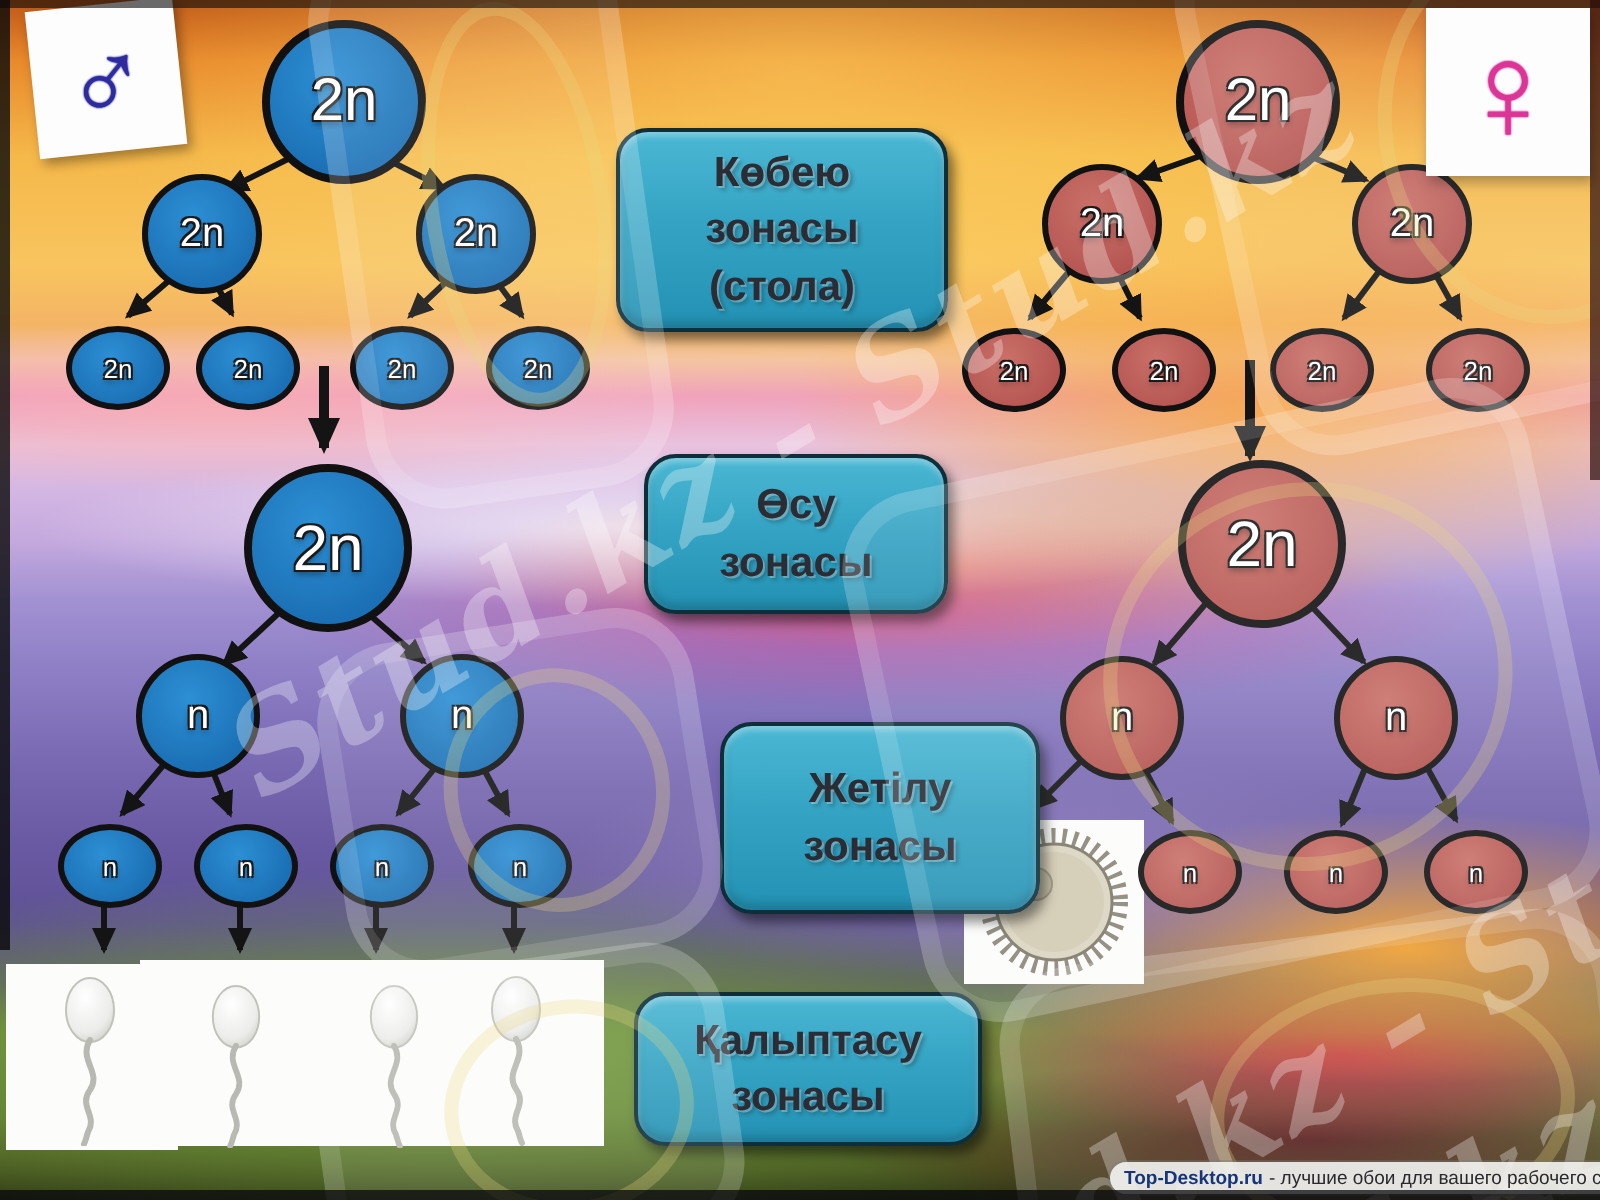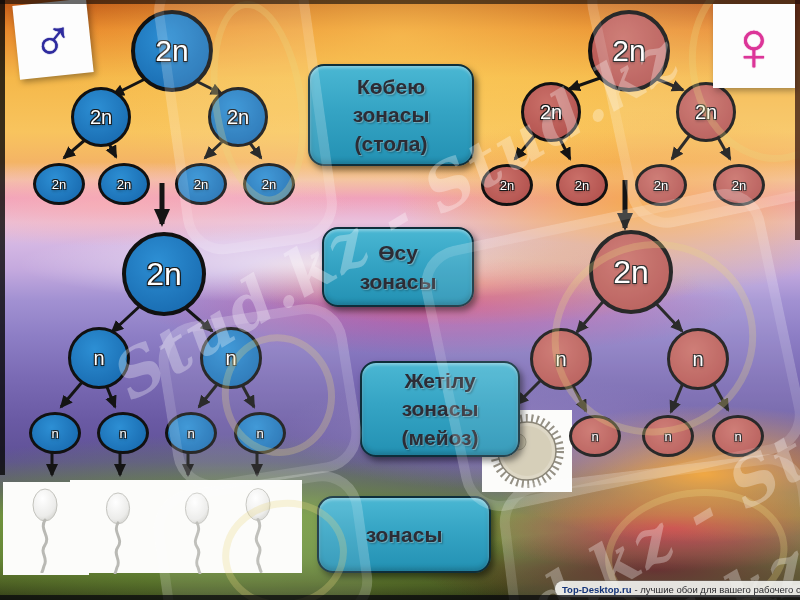--- a/index.html
+++ b/index.html
@@ -177,23 +177,23 @@
     <div class="zone-line">зонасы</div>
     <div class="zone-line">(стола)</div>
   </div>
   <div class="zone" style="left:322px;top:227px;width:148px;height:76px;">
     <div class="zone-line">Өсу</div>
     <div class="zone-line">зонасы</div>
   </div>
   <div class="zone" style="left:324px;top:361px;width:156px;height:92px;margin-left:36px;">
     <div class="zone-line">Жетілу</div>
     <div class="zone-line">зонасы</div>
-    <div class="zone-line">(мейоз)</div>
   </div>
   <div class="zone" style="left:317px;top:496px;width:170px;height:73px;">
+    <div class="zone-line">Қалыптасу</div>
     <div class="zone-line">зонасы</div>
   </div>
 
   <div class="gender-card" style="left:16px;top:2px;width:74px;height:74px;transform:rotate(-6deg);">
     <span style="font-size:56px;font-weight:bold;color:#2e2b9e;text-shadow:0 0 1px #2e2b9e,0 0 1px #2e2b9e;line-height:1;">♂</span>
   </div>
   <div class="gender-card" style="left:713px;top:4px;width:82px;height:84px;">
     <span style="font-size:70px;font-weight:bold;color:#d81f8d;text-shadow:0 0 1px #d81f8d,0 0 1px #d81f8d;line-height:1;">♀</span>
   </div>
 

